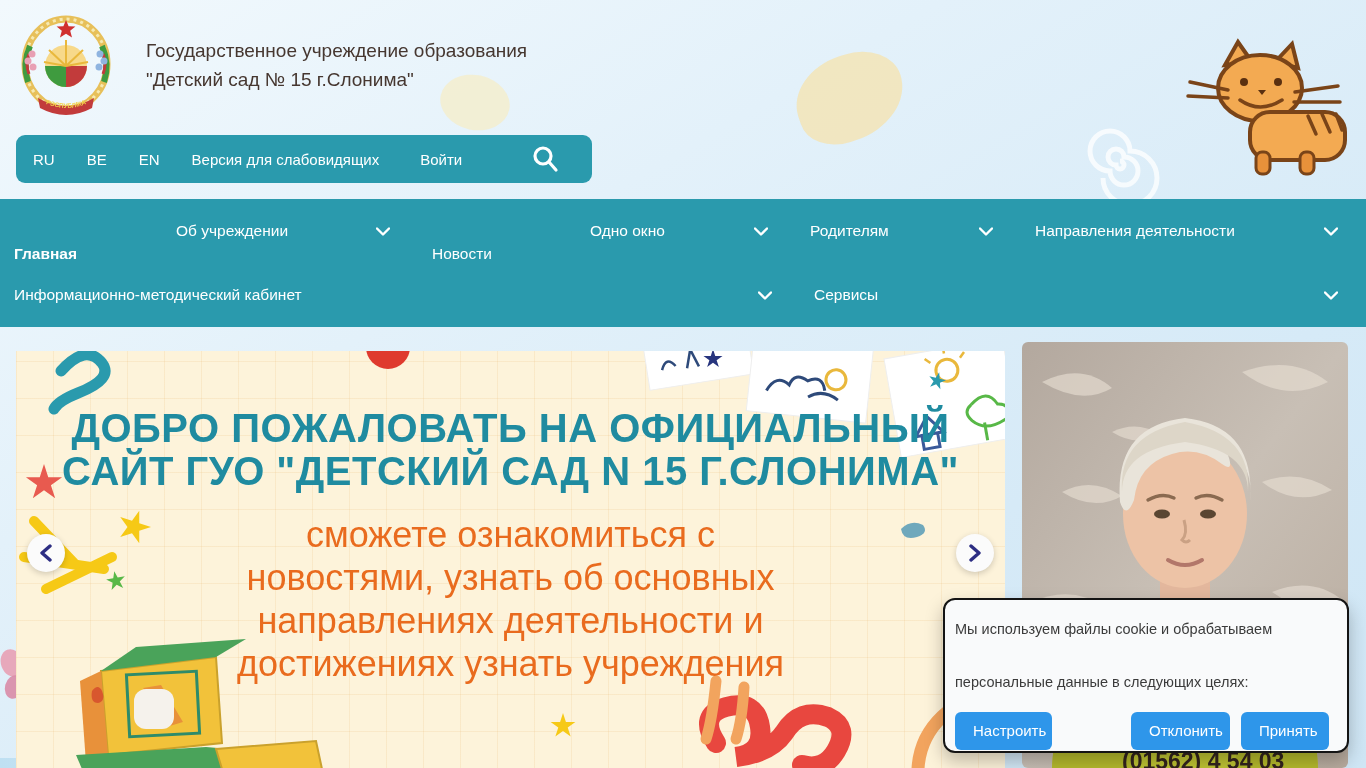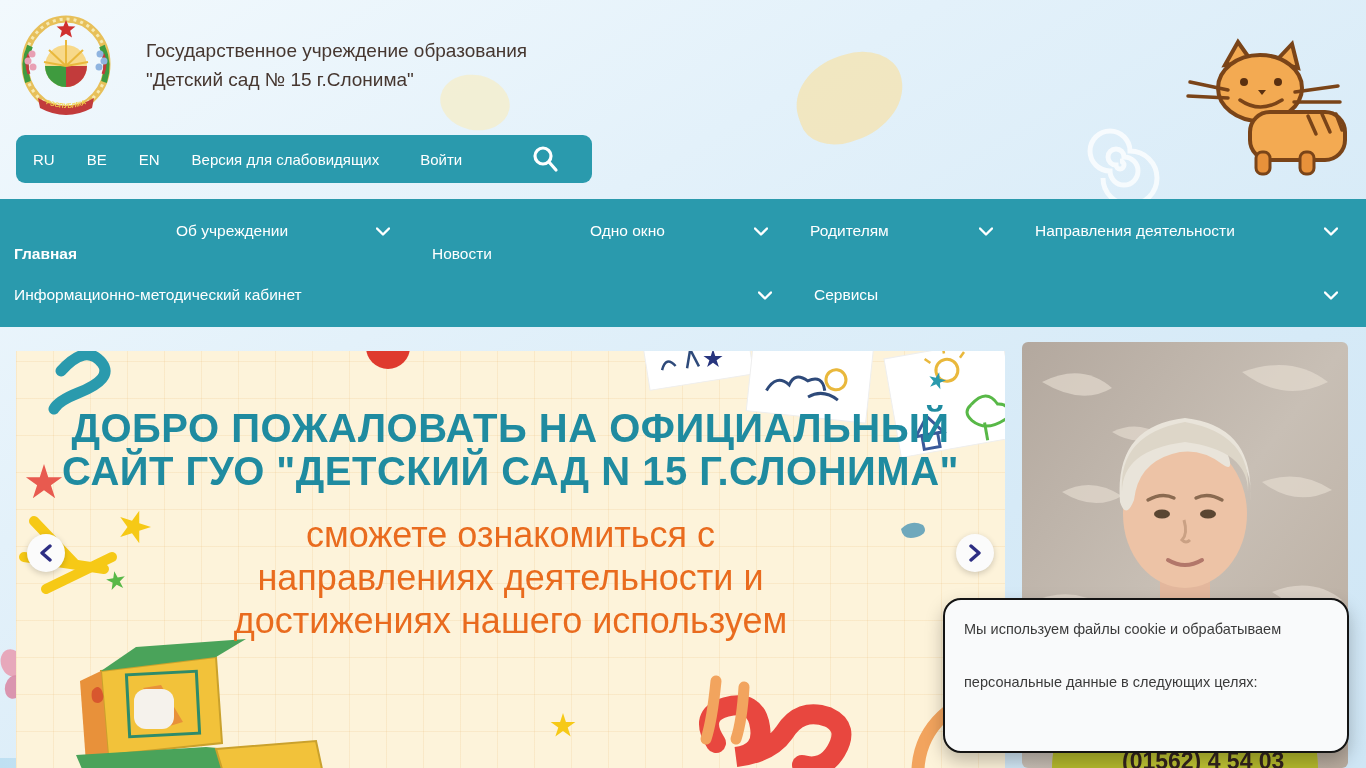--- a/index.html
+++ b/index.html
@@ -55,22 +55,22 @@
     background:#fbfbfb; border:none; box-shadow:0 2px 6px rgba(0,0,0,0.18);
     display:flex; align-items:center; justify-content:center; cursor:pointer; z-index:5;
   }
   .arrow-prev { left:27px; }
   .arrow-next { left:956px; }
   
   .photo { position:absolute; left:1022px; top:342px; width:326px; height:426px; border-radius:6px; overflow:hidden; }
   
   .cookie {
     position:absolute; left:943px; top:598px; width:406px; height:155px; z-index:20;
-    background:#f9fafb; border:2px solid #141414; border-radius:18px;
-    box-shadow:0 8px 18px rgba(0,0,0,0.25); padding:20px 18px 16px 19px;
+    background:#f9fafb; border:2px solid #141414; border-radius:12px;
+    box-shadow:0 8px 18px rgba(0,0,0,0.25); padding:20px 18px 16px 10px;
   }
   .cookie-text { color:#3b3b3b; font-size:14.5px; line-height:1.3; }
   .cookie-text .line2 { margin-top:34px; }
   .cookie-buttons { display:flex; margin-top:20px; align-items:center; }
   .cookie-btn {
     background:#2e96ea; color:#fff; border:none; border-radius:6px; height:38px;
     font-size:15px; font-family:"Liberation Sans",sans-serif; padding:0 18px; cursor:pointer;
   }
   .btn-configure { width:97px; }
   .btn-decline { margin-left:auto; width:99px; }
@@ -290,22 +290,23 @@
         <path d="M728 336 q-2 34 -8 52"></path>
     </g>
   </svg>
 
   <div class="hero-title">
     <div>ДОБРО ПОЖАЛОВАТЬ НА ОФИЦИАЛЬНЫЙ</div>
     <div>САЙТ ГУО "ДЕТСКИЙ САД N 15 Г.СЛОНИМА"</div>
   </div>
   <div class="hero-sub">
     <div>сможете ознакомиться с</div>
+    <div>новостями,  узнать об основных</div>
     <div>направлениях деятельности и</div>
-    <div>достижениях нашего используем</div>
+    <div>достижениях узнать учреждения</div>
   </div>
 </div>
 
 <button class="slider-arrow arrow-prev">
   <svg width="14" height="18" viewBox="0 0 14 18">
       <polyline points="11,2 3,9 11,16" fill="none" stroke="#2d2e83" stroke-width="3.4" stroke-linecap="round" stroke-linejoin="round"></polyline>
     </svg>
 </button>
 <button class="slider-arrow arrow-next">
   <svg width="14" height="18" viewBox="0 0 14 18">
@@ -360,13 +361,18 @@
   </svg>
 </div>
 
 <div class="phone">(01562) 4 54 03</div>
 
 <div class="cookie">
   <div class="cookie-text">
     <div class="line1">Мы используем файлы cookie и обрабатываем</div>
     <div class="line2">персональные данные в следующих целях:</div>
   </div>
+  <div class="cookie-buttons">
+    <button class="cookie-btn btn-configure">Настроить</button>
+    <button class="cookie-btn btn-decline">Отклонить</button>
+    <button class="cookie-btn btn-accept">Принять</button>
+  </div>
 </div>
 
 </body></html>

